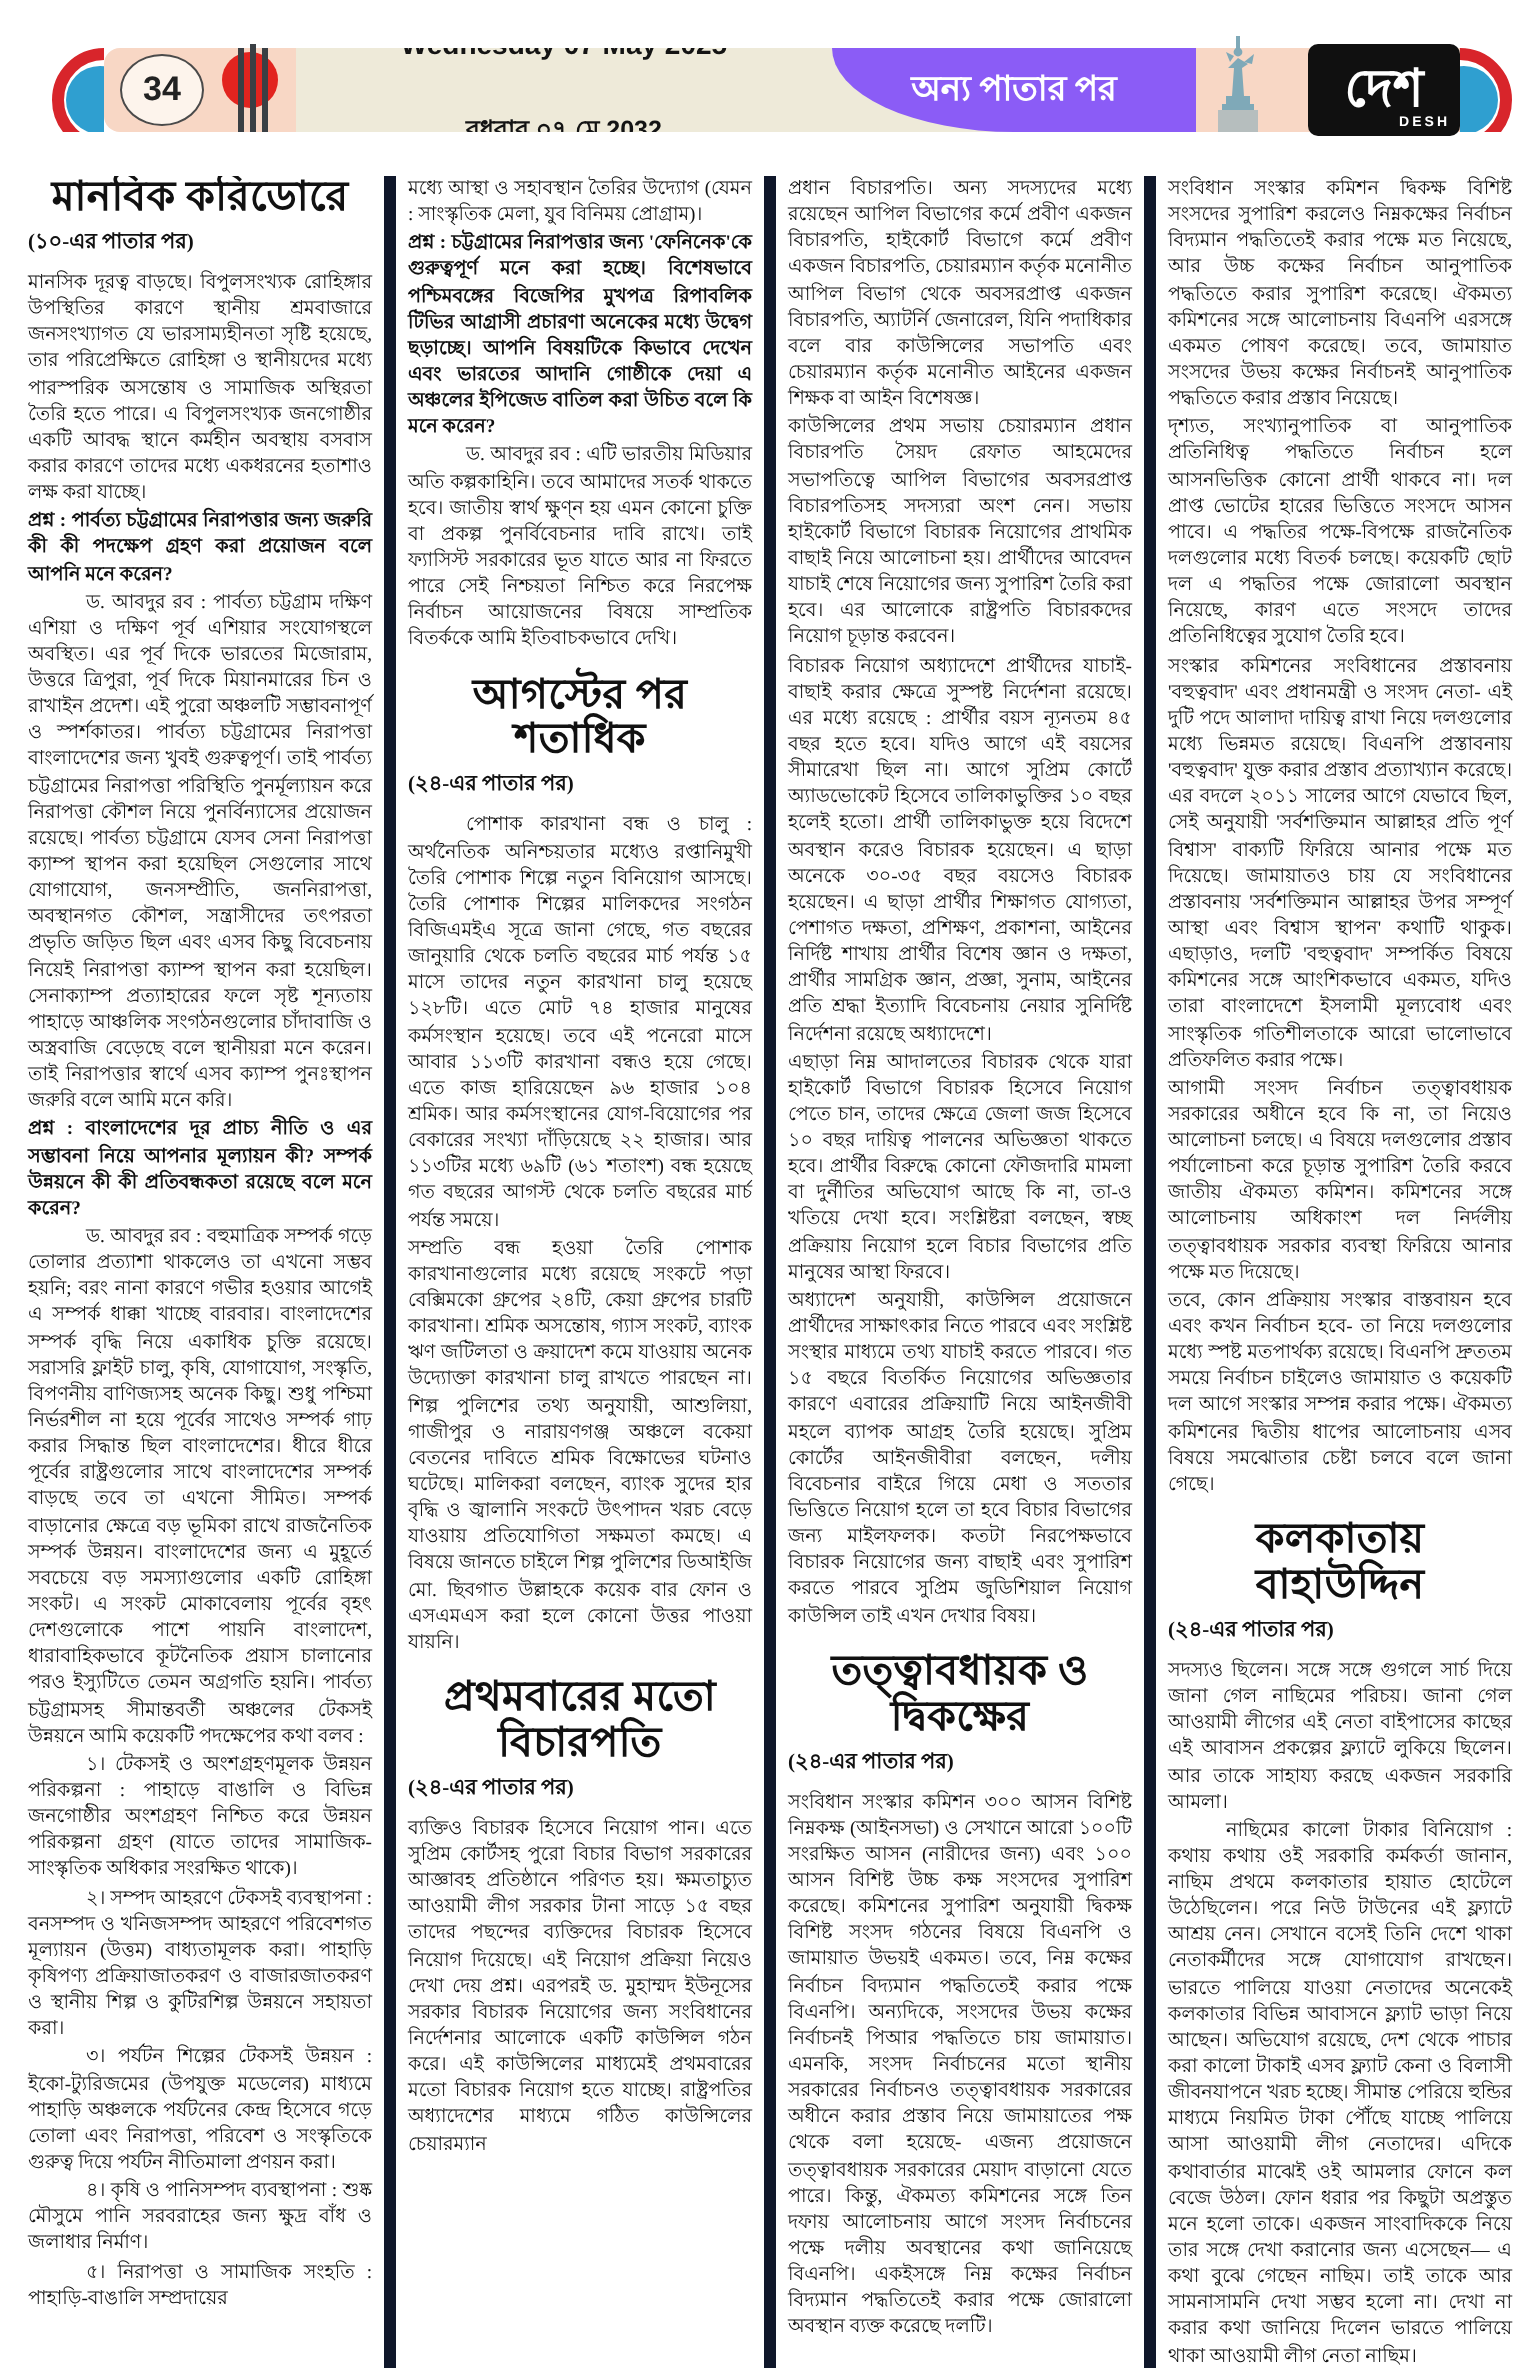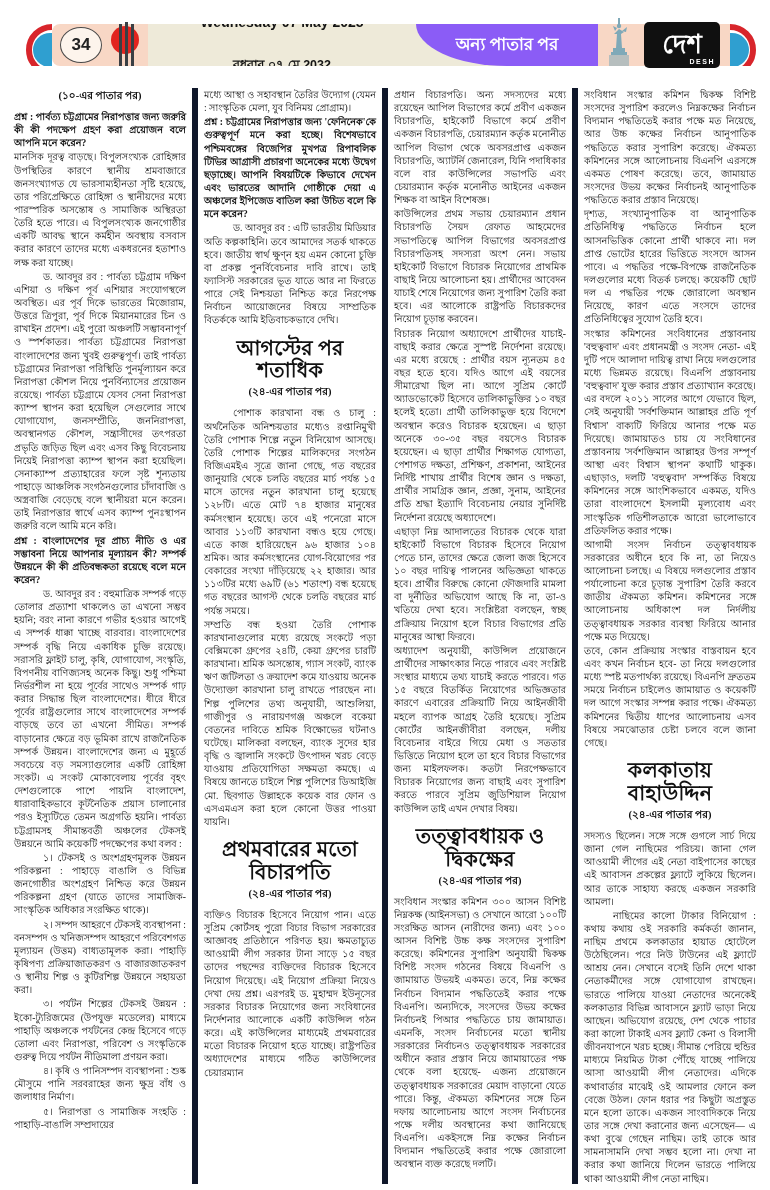--- a/index.html
+++ b/index.html
@@ -32,38 +32,38 @@
   .emblem .bar1,.emblem .bar2,.emblem .bar3{position:absolute;top:2px;width:3px;height:42px;background:#3a3f44;}
   .emblem .bar1{left:9px;} .emblem .bar2{left:15px;height:44px;top:0;} .emblem .bar3{left:21px;}
   .mid{flex:1;display:flex;background:#eeead9;overflow:hidden;}
   .date-box{flex:0 0 268px;display:flex;flex-direction:column;align-items:center;justify-content:center;gap:25px;}
   .date-en{font:bold 14px "Liberation Sans",sans-serif;color:#141414;}
   .date-bn{font:bold 12.5px "Liberation Sans",sans-serif;color:#141414;margin-top:1px;}
   .red-banner{flex:1;background:#8b5cf6;border-bottom-left-radius:130px 60px;
     display:flex;align-items:center;justify-content:center;
     color:#fff;font-weight:bold;font-size:17px;}
   .statue-panel{flex:0 0 46px;display:flex;align-items:flex-end;justify-content:center;}
-  .logo-panel{flex:0 0 86px;display:flex;align-items:center;justify-content:flex-start;}
+  .logo-panel{flex:0 0 86px;display:flex;align-items:center;justify-content:flex-end;}
   .logo-box{width:76px;height:46px;background:#101010;border-radius:5px;
     position:relative;display:flex;align-items:center;justify-content:center;color:#fff;}
   .logo-bn{font-weight:bold;font-size:26px;line-height:1;}
   .logo-en{position:absolute;right:5px;bottom:3px;font:bold 7px "Liberation Sans",sans-serif;letter-spacing:1.5px;}
   
   .columns{
     position:absolute;top:88px;left:8px;right:8px;bottom:6px;
     display:flex;align-items:stretch;
   }
   .col{flex:1 1 0;padding:0 6px;overflow:hidden;border-left:6px solid #0f172a;min-width:0;}
   .col:first-child{border-left:none;}
   .headline{
     font-size:20.5px;font-weight:bold;text-align:center;
     margin:10px 0 2px;line-height:1.12;letter-spacing:.2px;
   }
   .col .headline:first-child{margin-top:0;}
-  .pageref{font-size:10.5px;font-weight:bold;text-align:center;margin:0 0 5px;}
+  .pageref{font-size:10.5px;font-weight:bold;text-align:left;margin:0 0 5px;}
   .para{font-size:9.6px;line-height:1.37;text-align:justify;margin:0 0 1px;
     -webkit-hyphens:auto;hyphens:auto;}
   .para.q{font-weight:bold;}
   .para b{font-weight:normal;margin-left:29px;}
 </style>
 </head>
 <body>
 
 <div class="masthead">
 
@@ -116,23 +116,24 @@
 
   <div class="cap right">
     <span class="ring"></span>
     <span class="disc"></span>
   </div>
 
 </div>
 
 <div class="columns" id="columns">
     <div class="col">
+      <h2 class="headline">মানবিক করিডোরে</h2>
       <div class="pageref">(১০-এর পাতার পর)</div>
+      <p class="para">মানসিক দূরত্ব বাড়ছে। বিপুলসংখ্যক রোহিঙ্গার উপস্থিতির কারণে স্থানীয় শ্রমবাজারে জনসংখ্যাগত যে ভারসাম্যহীনতা সৃষ্টি হয়েছে, তার পরিপ্রেক্ষিতে রোহিঙ্গা ও স্থানীয়দের মধ্যে পারস্পরিক অসন্তোষ ও সামাজিক অস্থিরতা তৈরি হতে পারে। এ বিপুলসংখ্যক জনগোষ্ঠীর একটি আবদ্ধ স্থানে কর্মহীন অবস্থায় বসবাস করার কারণে তাদের মধ্যে একধরনের হতাশাও লক্ষ করা যাচ্ছে।</p>
       <p class="para q">প্রশ্ন : পার্বত্য চট্টগ্রামের নিরাপত্তার জন্য জরুরি কী কী পদক্ষেপ গ্রহণ করা প্রয়োজন বলে আপনি মনে করেন?</p>
-      <p class="para">মানসিক দূরত্ব বাড়ছে। বিপুলসংখ্যক রোহিঙ্গার উপস্থিতির কারণে স্থানীয় শ্রমবাজারে জনসংখ্যাগত যে ভারসাম্যহীনতা সৃষ্টি হয়েছে, তার পরিপ্রেক্ষিতে রোহিঙ্গা ও স্থানীয়দের মধ্যে পারস্পরিক অসন্তোষ ও সামাজিক অস্থিরতা তৈরি হতে পারে। এ বিপুলসংখ্যক জনগোষ্ঠীর একটি আবদ্ধ স্থানে কর্মহীন অবস্থায় বসবাস করার কারণে তাদের মধ্যে একধরনের হতাশাও লক্ষ করা যাচ্ছে।</p>
       <p class="para"><b>ড. আবদুর রব : </b>পার্বত্য চট্টগ্রাম দক্ষিণ এশিয়া ও দক্ষিণ পূর্ব এশিয়ার সংযোগস্থলে অবস্থিত। এর পূর্ব দিকে ভারতের মিজোরাম, উত্তরে ত্রিপুরা, পূর্ব দিকে মিয়ানমারের চিন ও রাখাইন প্রদেশ। এই পুরো অঞ্চলটি সম্ভাবনাপূর্ণ ও স্পর্শকাতর। পার্বত্য চট্টগ্রামের নিরাপত্তা বাংলাদেশের জন্য খুবই গুরুত্বপূর্ণ। তাই পার্বত্য চট্টগ্রামের নিরাপত্তা পরিস্থিতি পুনর্মূল্যায়ন করে নিরাপত্তা কৌশল নিয়ে পুনর্বিন্যাসের প্রয়োজন রয়েছে। পার্বত্য চট্টগ্রামে যেসব সেনা নিরাপত্তা ক্যাম্প স্থাপন করা হয়েছিল সেগুলোর সাথে যোগাযোগ, জনসম্প্রীতি, জননিরাপত্তা, অবস্থানগত কৌশল, সন্ত্রাসীদের তৎপরতা প্রভৃতি জড়িত ছিল এবং এসব কিছু বিবেচনায় নিয়েই নিরাপত্তা ক্যাম্প স্থাপন করা হয়েছিল। সেনাক্যাম্প প্রত্যাহারের ফলে সৃষ্ট শূন্যতায় পাহাড়ে আঞ্চলিক সংগঠনগুলোর চাঁদাবাজি ও অস্ত্রবাজি বেড়েছে বলে স্থানীয়রা মনে করেন। তাই নিরাপত্তার স্বার্থে এসব ক্যাম্প পুনঃস্থাপন জরুরি বলে আমি মনে করি।</p>
       <p class="para q">প্রশ্ন : বাংলাদেশের দূর প্রাচ্য নীতি ও এর সম্ভাবনা নিয়ে আপনার মূল্যায়ন কী? সম্পর্ক উন্নয়নে কী কী প্রতিবন্ধকতা রয়েছে বলে মনে করেন?</p>
       <p class="para"><b>ড. আবদুর রব : </b>বহুমাত্রিক সম্পর্ক গড়ে তোলার প্রত্যাশা থাকলেও তা এখনো সম্ভব হয়নি; বরং নানা কারণে গভীর হওয়ার আগেই এ সম্পর্ক ধাক্কা খাচ্ছে বারবার। বাংলাদেশের সম্পর্ক বৃদ্ধি নিয়ে একাধিক চুক্তি রয়েছে। সরাসরি ফ্লাইট চালু, কৃষি, যোগাযোগ, সংস্কৃতি, বিপণনীয় বাণিজ্যসহ অনেক কিছু। শুধু পশ্চিমা নির্ভরশীল না হয়ে পূর্বের সাথেও সম্পর্ক গাঢ় করার সিদ্ধান্ত ছিল বাংলাদেশের। ধীরে ধীরে পূর্বের রাষ্ট্রগুলোর সাথে বাংলাদেশের সম্পর্ক বাড়ছে তবে তা এখনো সীমিত। সম্পর্ক বাড়ানোর ক্ষেত্রে বড় ভূমিকা রাখে রাজনৈতিক সম্পর্ক উন্নয়ন। বাংলাদেশের জন্য এ মুহূর্তে সবচেয়ে বড় সমস্যাগুলোর একটি রোহিঙ্গা সংকট। এ সংকট মোকাবেলায় পূর্বের বৃহৎ দেশগুলোকে পাশে পায়নি বাংলাদেশ, ধারাবাহিকভাবে কূটনৈতিক প্রয়াস চালানোর পরও ইস্যুটিতে তেমন অগ্রগতি হয়নি। পার্বত্য চট্টগ্রামসহ সীমান্তবর্তী অঞ্চলের টেকসই উন্নয়নে আমি কয়েকটি পদক্ষেপের কথা বলব :</p>
       <p class="para"><b>১। টেকসই ও অংশগ্রহণমূলক উন্নয়ন পরিকল্পনা : </b>পাহাড়ে বাঙালি ও বিভিন্ন জনগোষ্ঠীর অংশগ্রহণ নিশ্চিত করে উন্নয়ন পরিকল্পনা গ্রহণ (যাতে তাদের সামাজিক-সাংস্কৃতিক অধিকার সংরক্ষিত থাকে)।</p>
       <p class="para"><b>২। সম্পদ আহরণে টেকসই ব্যবস্থাপনা : </b>বনসম্পদ ও খনিজসম্পদ আহরণে পরিবেশগত মূল্যায়ন (উত্তম) বাধ্যতামূলক করা। পাহাড়ি কৃষিপণ্য প্রক্রিয়াজাতকরণ ও বাজারজাতকরণ ও স্থানীয় শিল্প ও কুটিরশিল্প উন্নয়নে সহায়তা করা।</p>
       <p class="para"><b>৩। পর্যটন শিল্পের টেকসই উন্নয়ন : </b>ইকো-ট্যুরিজমের (উপযুক্ত মডেলের) মাধ্যমে পাহাড়ি অঞ্চলকে পর্যটনের কেন্দ্র হিসেবে গড়ে তোলা এবং নিরাপত্তা, পরিবেশ ও সংস্কৃতিকে গুরুত্ব দিয়ে পর্যটন নীতিমালা প্রণয়ন করা।</p>
       <p class="para"><b>৪। কৃষি ও পানিসম্পদ ব্যবস্থাপনা : </b>শুষ্ক মৌসুমে পানি সরবরাহের জন্য ক্ষুদ্র বাঁধ ও জলাধার নির্মাণ।</p>
       <p class="para"><b>৫। নিরাপত্তা ও সামাজিক সংহতি : </b>পাহাড়ি-বাঙালি সম্প্রদায়ের</p>
     </div>
     <div class="col">

